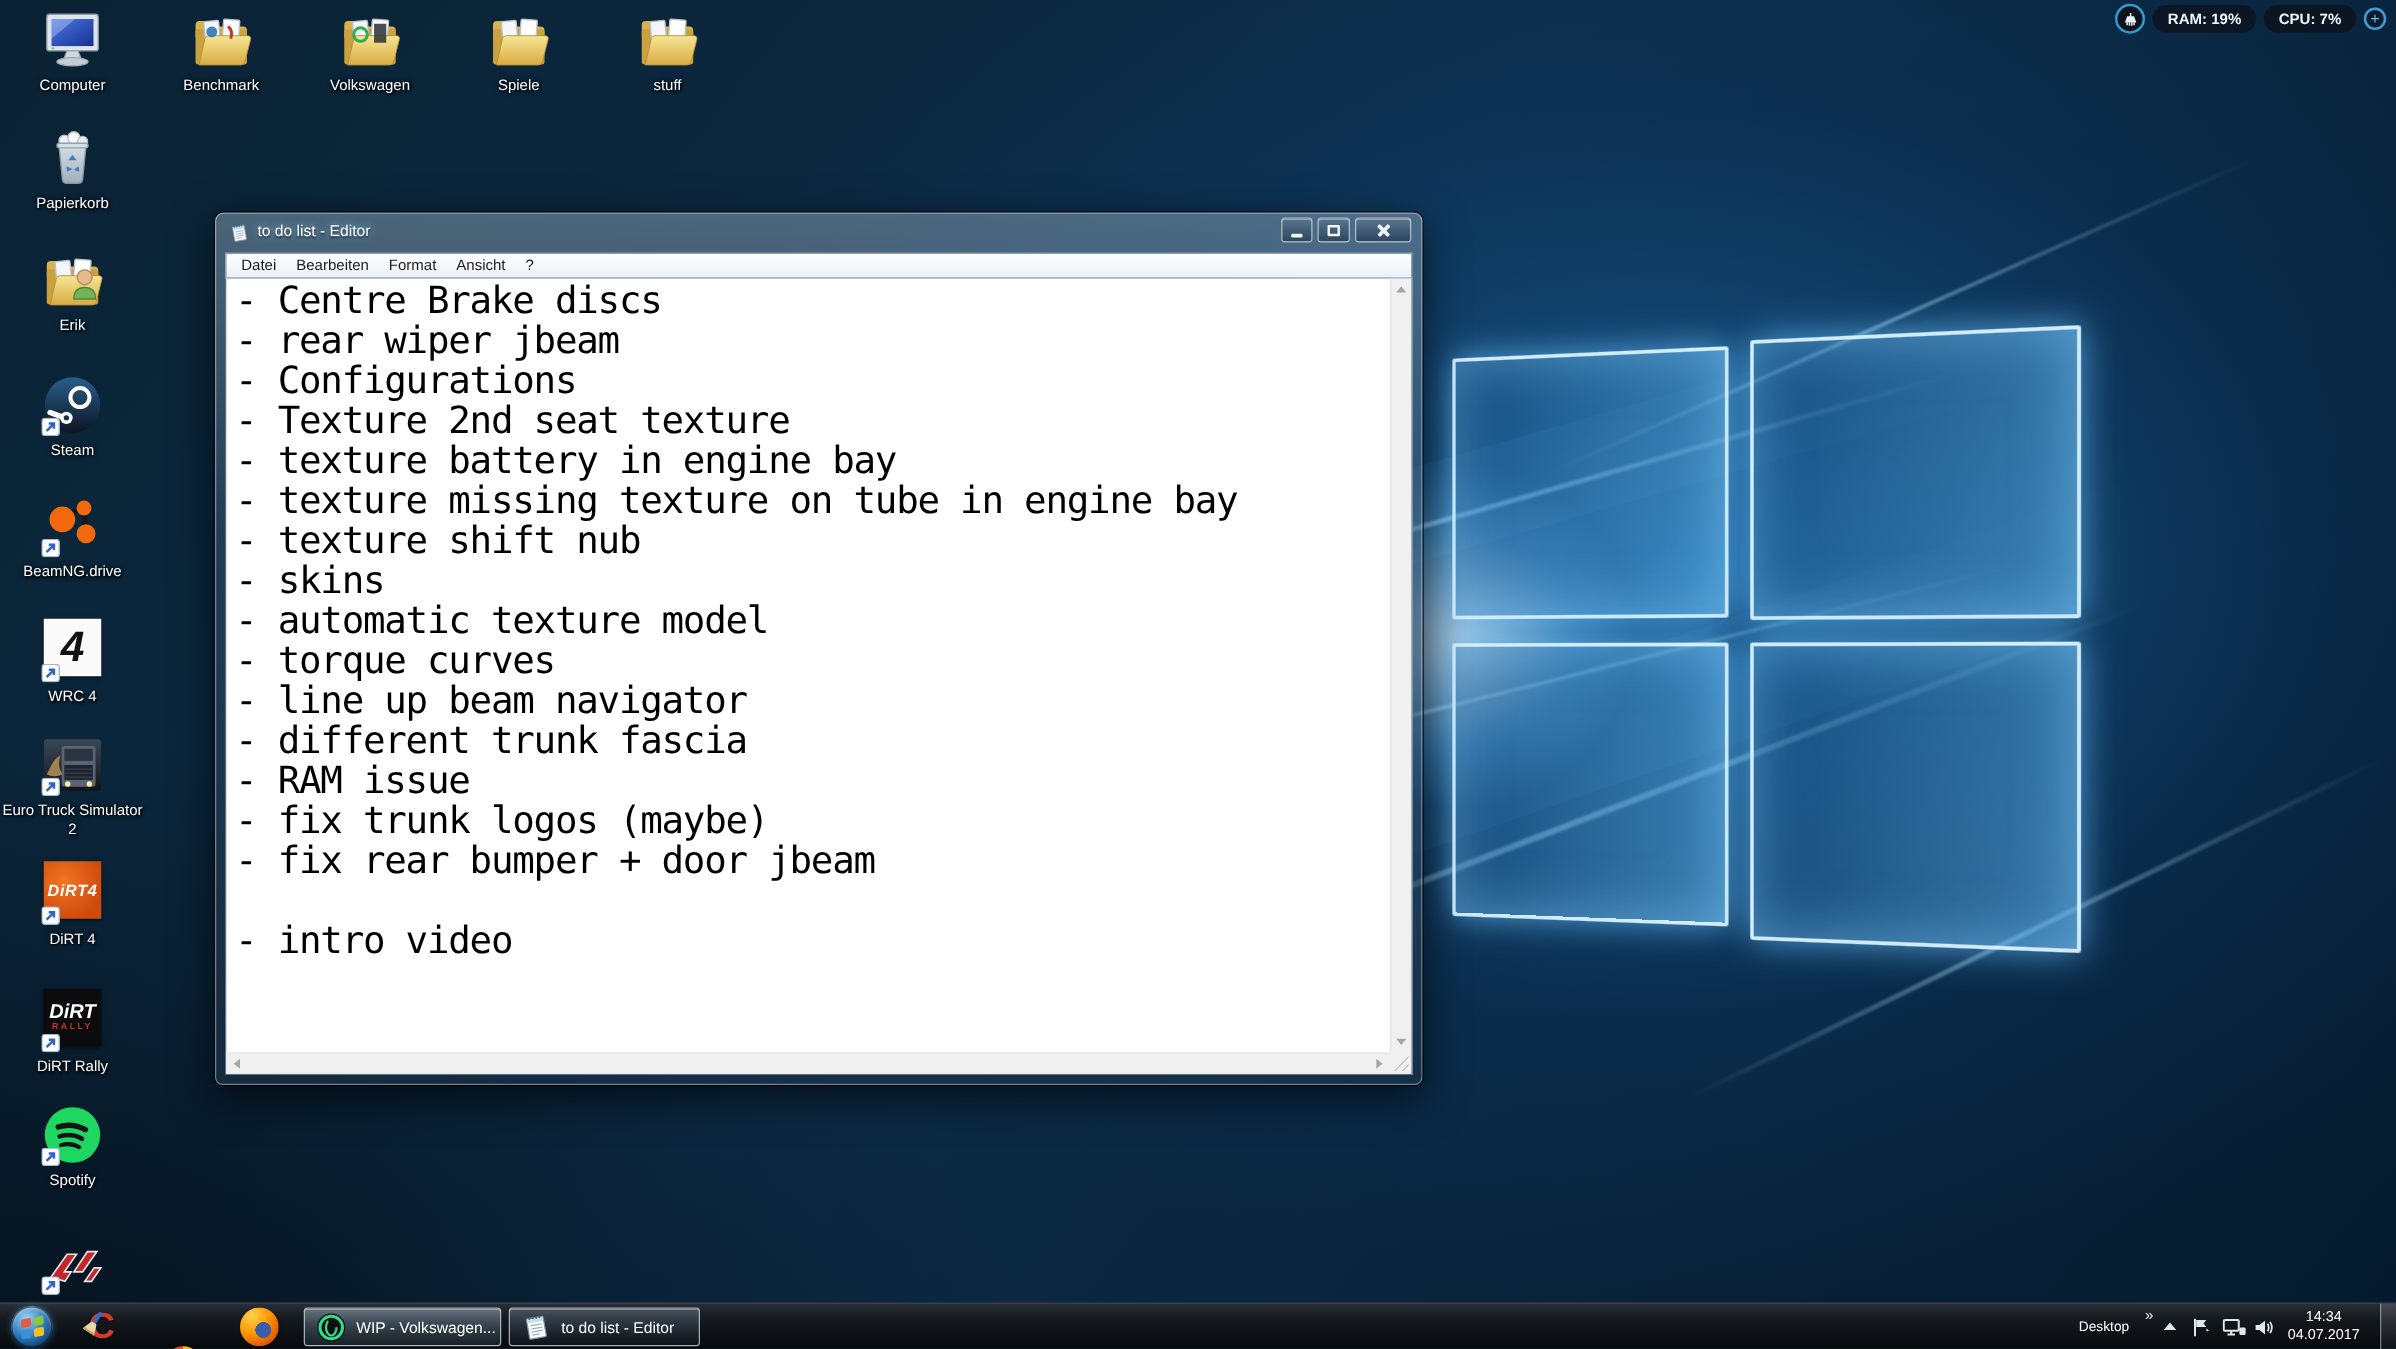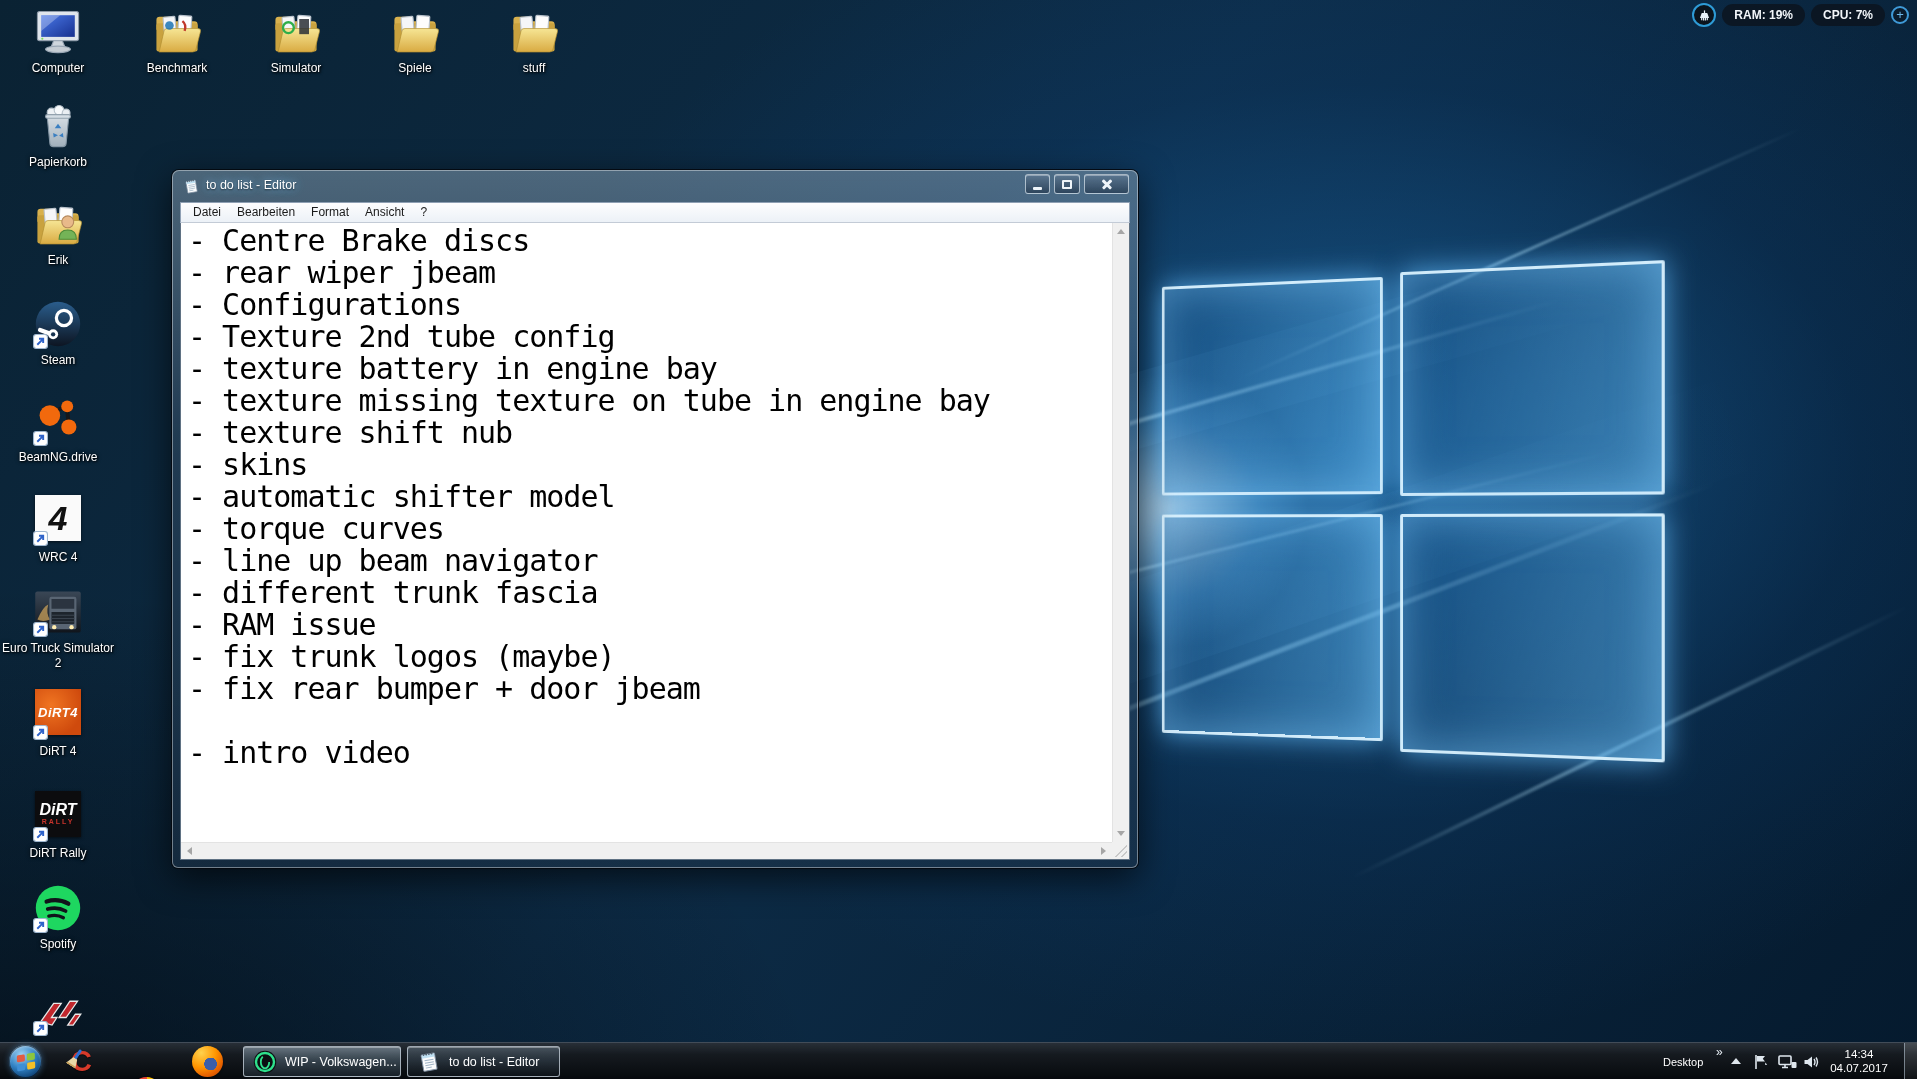--- a/index.html
+++ b/index.html
@@ -252,21 +252,21 @@
   <div class="dlabel">Benchmark</div>
 </div>
 <div class="dicon" style="left:238px; top:6px;">
   <div class="art">
     <svg width="52" height="52" viewBox="0 0 48 48">
         <use href="#sym-folder"></use>
         <circle cx="17" cy="20" r="5" fill="none" stroke="#2fae4a" stroke-width="2.2"></circle>
         <rect x="27" y="12" width="9" height="14" fill="#2a2f36" opacity=".85"></rect>
       </svg>
   </div>
-  <div class="dlabel">Simulator</div>
+  <div class="dlabel">Volkswagen</div>
 </div>
 <div class="dicon" style="left:357px; top:6px;">
   <div class="art">
     <svg width="52" height="52" viewBox="0 0 48 48">
         <use href="#sym-folder"></use>
       </svg>
   </div>
   <div class="dlabel">Spiele</div>
 </div>
 <div class="dicon" style="left:476px; top:6px;">
@@ -451,26 +451,26 @@
       <span class="menu-item">Format</span>
       <span class="menu-item">Ansicht</span>
       <span class="menu-item">?</span>
     </div>
   <div class="np-client">
     <div class="np-text">
 
         <div class="np-line">- Centre Brake discs</div>
         <div class="np-line">- rear wiper jbeam</div>
         <div class="np-line">- Configurations</div>
-        <div class="np-line">- Texture 2nd tube config</div>
+        <div class="np-line">- Texture 2nd seat texture</div>
         <div class="np-line">- texture battery in engine bay</div>
         <div class="np-line">- texture missing texture on tube in engine bay</div>
         <div class="np-line">- texture shift nub</div>
         <div class="np-line">- skins</div>
-        <div class="np-line">- automatic shifter model</div>
+        <div class="np-line">- automatic texture model</div>
         <div class="np-line">- torque curves</div>
         <div class="np-line">- line up beam navigator</div>
         <div class="np-line">- different trunk fascia</div>
         <div class="np-line">- RAM issue</div>
         <div class="np-line">- fix trunk logos (maybe)</div>
         <div class="np-line">- fix rear bumper + door jbeam</div>
         <div class="np-line"></div>
         <div class="np-line">- intro video</div>
       </div>
     <div class="np-vscroll">

